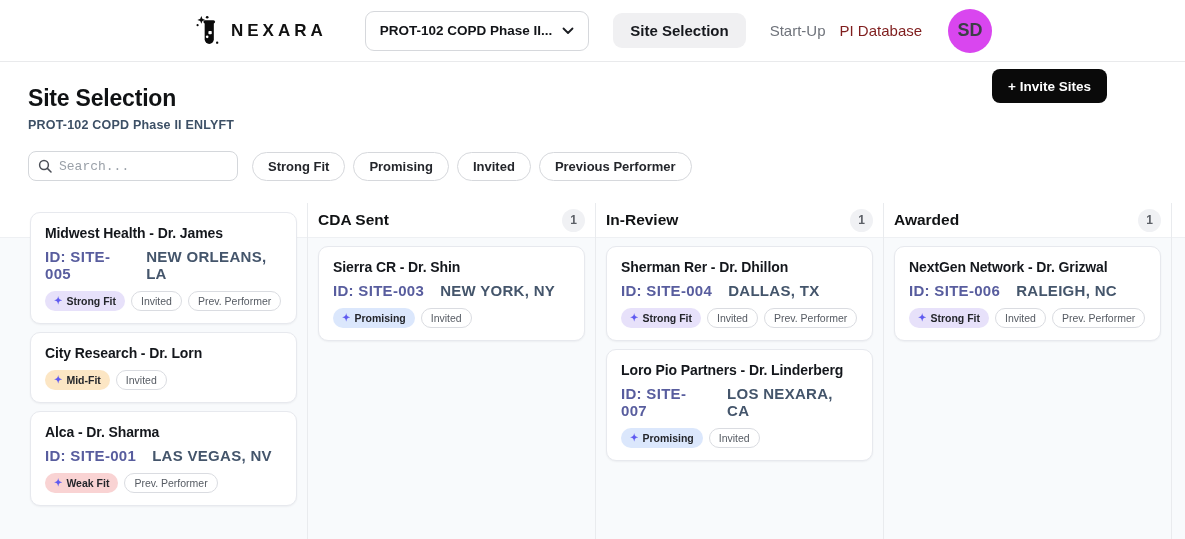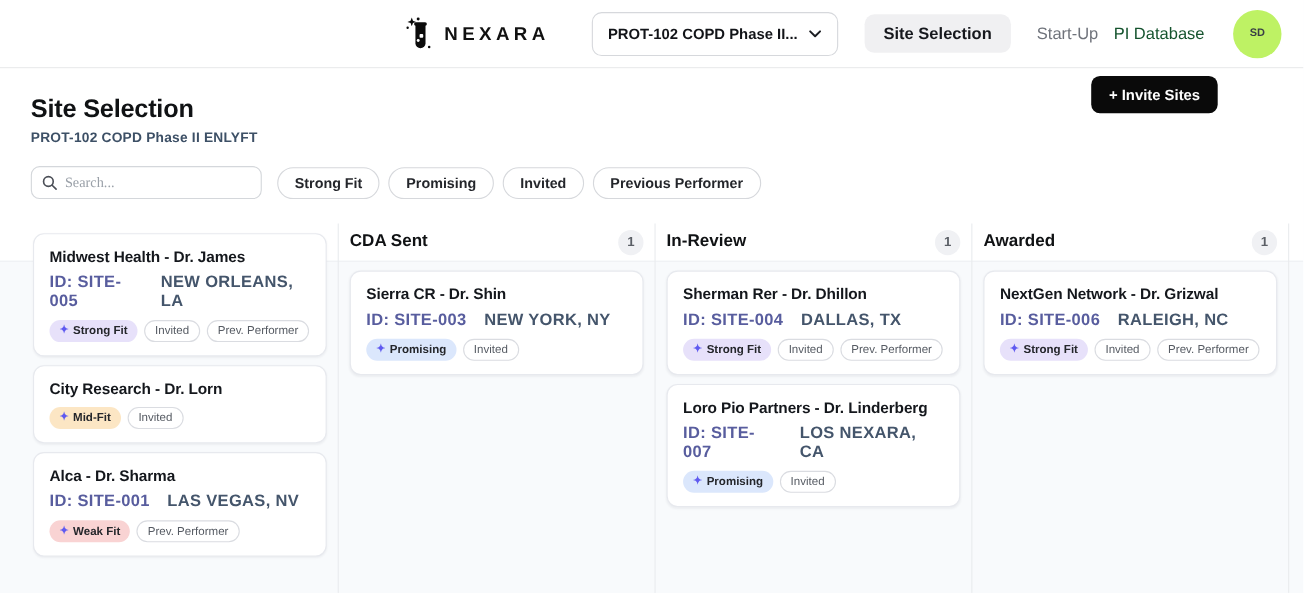--- a/index.html
+++ b/index.html
@@ -2,49 +2,49 @@
 <html><head>
 <meta charset="utf-8">
 <style>
   * { margin:0; padding:0; box-sizing:border-box; }
   html,body { width:1185px; height:539px; overflow:hidden; background:#fff;
     font-family:"Liberation Sans", sans-serif; color:#16181d; }
   .page { height:539px; display:flex; flex-direction:column; }
 
   
   .nav { height:62px; flex:0 0 62px; display:flex; align-items:center;
-    justify-content:flex-end; padding:0 20px; border-bottom:1px solid #e9eaec; background:#fff; }
+    justify-content:center; padding:0 20px; border-bottom:1px solid #e9eaec; background:#fff; }
   .nav-left { display:flex; align-items:center; }
   .brand { display:flex; align-items:center; gap:8px; }
   .brand-name { font-size:17px; font-weight:600; letter-spacing:4px; color:#111; }
   .proto-select { margin-left:38px; height:40px; display:flex; align-items:center; gap:10px;
     border:1px solid #d6d8dc; border-radius:9px; background:#fff; padding:0 14px;
     font-size:13.5px; font-weight:700; color:#121418; cursor:pointer; }
   .nav-tabs { display:flex; align-items:center; gap:10px; margin-left:24px; }
   .nav-tab { font-size:15px; padding:9px 14px; border-radius:9px; color:#6f737b; font-weight:500; cursor:pointer; }
   .nav-tab.active { background:#f0f0f2; color:#16181d; font-weight:600; padding:9px 17px; }
   .nav-right { display:flex; align-items:center; gap:26px; }
-  .nav-link { font-size:15px; color:#14532d; cursor:pointer; }
-  .avatar { width:44px; height:44px; border-radius:50%; background:#bef264; color:#3a3f46;
-    display:flex; align-items:center; justify-content:center; font-size:10px; font-weight:600; }
+  .nav-link { font-size:15px; color:#7f1d1d; cursor:pointer; }
+  .avatar { width:44px; height:44px; border-radius:50%; background:#d946ef; color:#3a3f46;
+    display:flex; align-items:center; justify-content:center; font-size:18px; font-weight:600; }
 
   
   .header { position:relative; padding:23px 28px 0; }
   .page-title { font-size:23px; font-weight:800; letter-spacing:-0.2px; color:#101214; }
   .page-subtitle { margin-top:6px; font-size:12.5px; font-weight:700; letter-spacing:0.2px; color:#3d5066; }
   .invite-btn { position:absolute; right:78px; top:7px; height:34px; background:#0a0a0a; color:#fff;
     border:none; border-radius:8px; padding:0 16px; font-size:13.5px; font-weight:600;
     font-family:"Liberation Sans",sans-serif; cursor:pointer; }
 
   
   .filter-row { display:flex; align-items:center; margin:19px 0 0 28px; }
   .search-box { width:210px; height:30px; border:1px solid #d4d7db; border-radius:8px;
     display:flex; align-items:center; padding:0 9px; gap:7px; background:#fff; }
   .search-box input { border:none; outline:none; flex:1; font-size:13px; color:#16181d;
-    font-family:Liberation Serif, serif; background:transparent; }
+    font-family:Liberation Mono, monospace; background:transparent; }
   .search-box input::placeholder { color:#9aa0a8; }
   .chips { display:flex; gap:8px; margin-left:14px; }
   .chip { height:29px; display:flex; align-items:center; padding:0 15px; border:1px solid #d6d8dc;
     border-radius:999px; background:#fff; font-size:13px; font-weight:600; color:#24262b; cursor:pointer; }
 
   
   .board { flex:1; margin-top:22px; position:relative; display:flex; overflow:hidden; }
   .board-bg { position:absolute; left:0; right:0; top:34px; bottom:0; background:#f8fafc;
     border-top:1px solid #eef0f3; }
   .board-pad { width:20px; flex:0 0 20px; }

